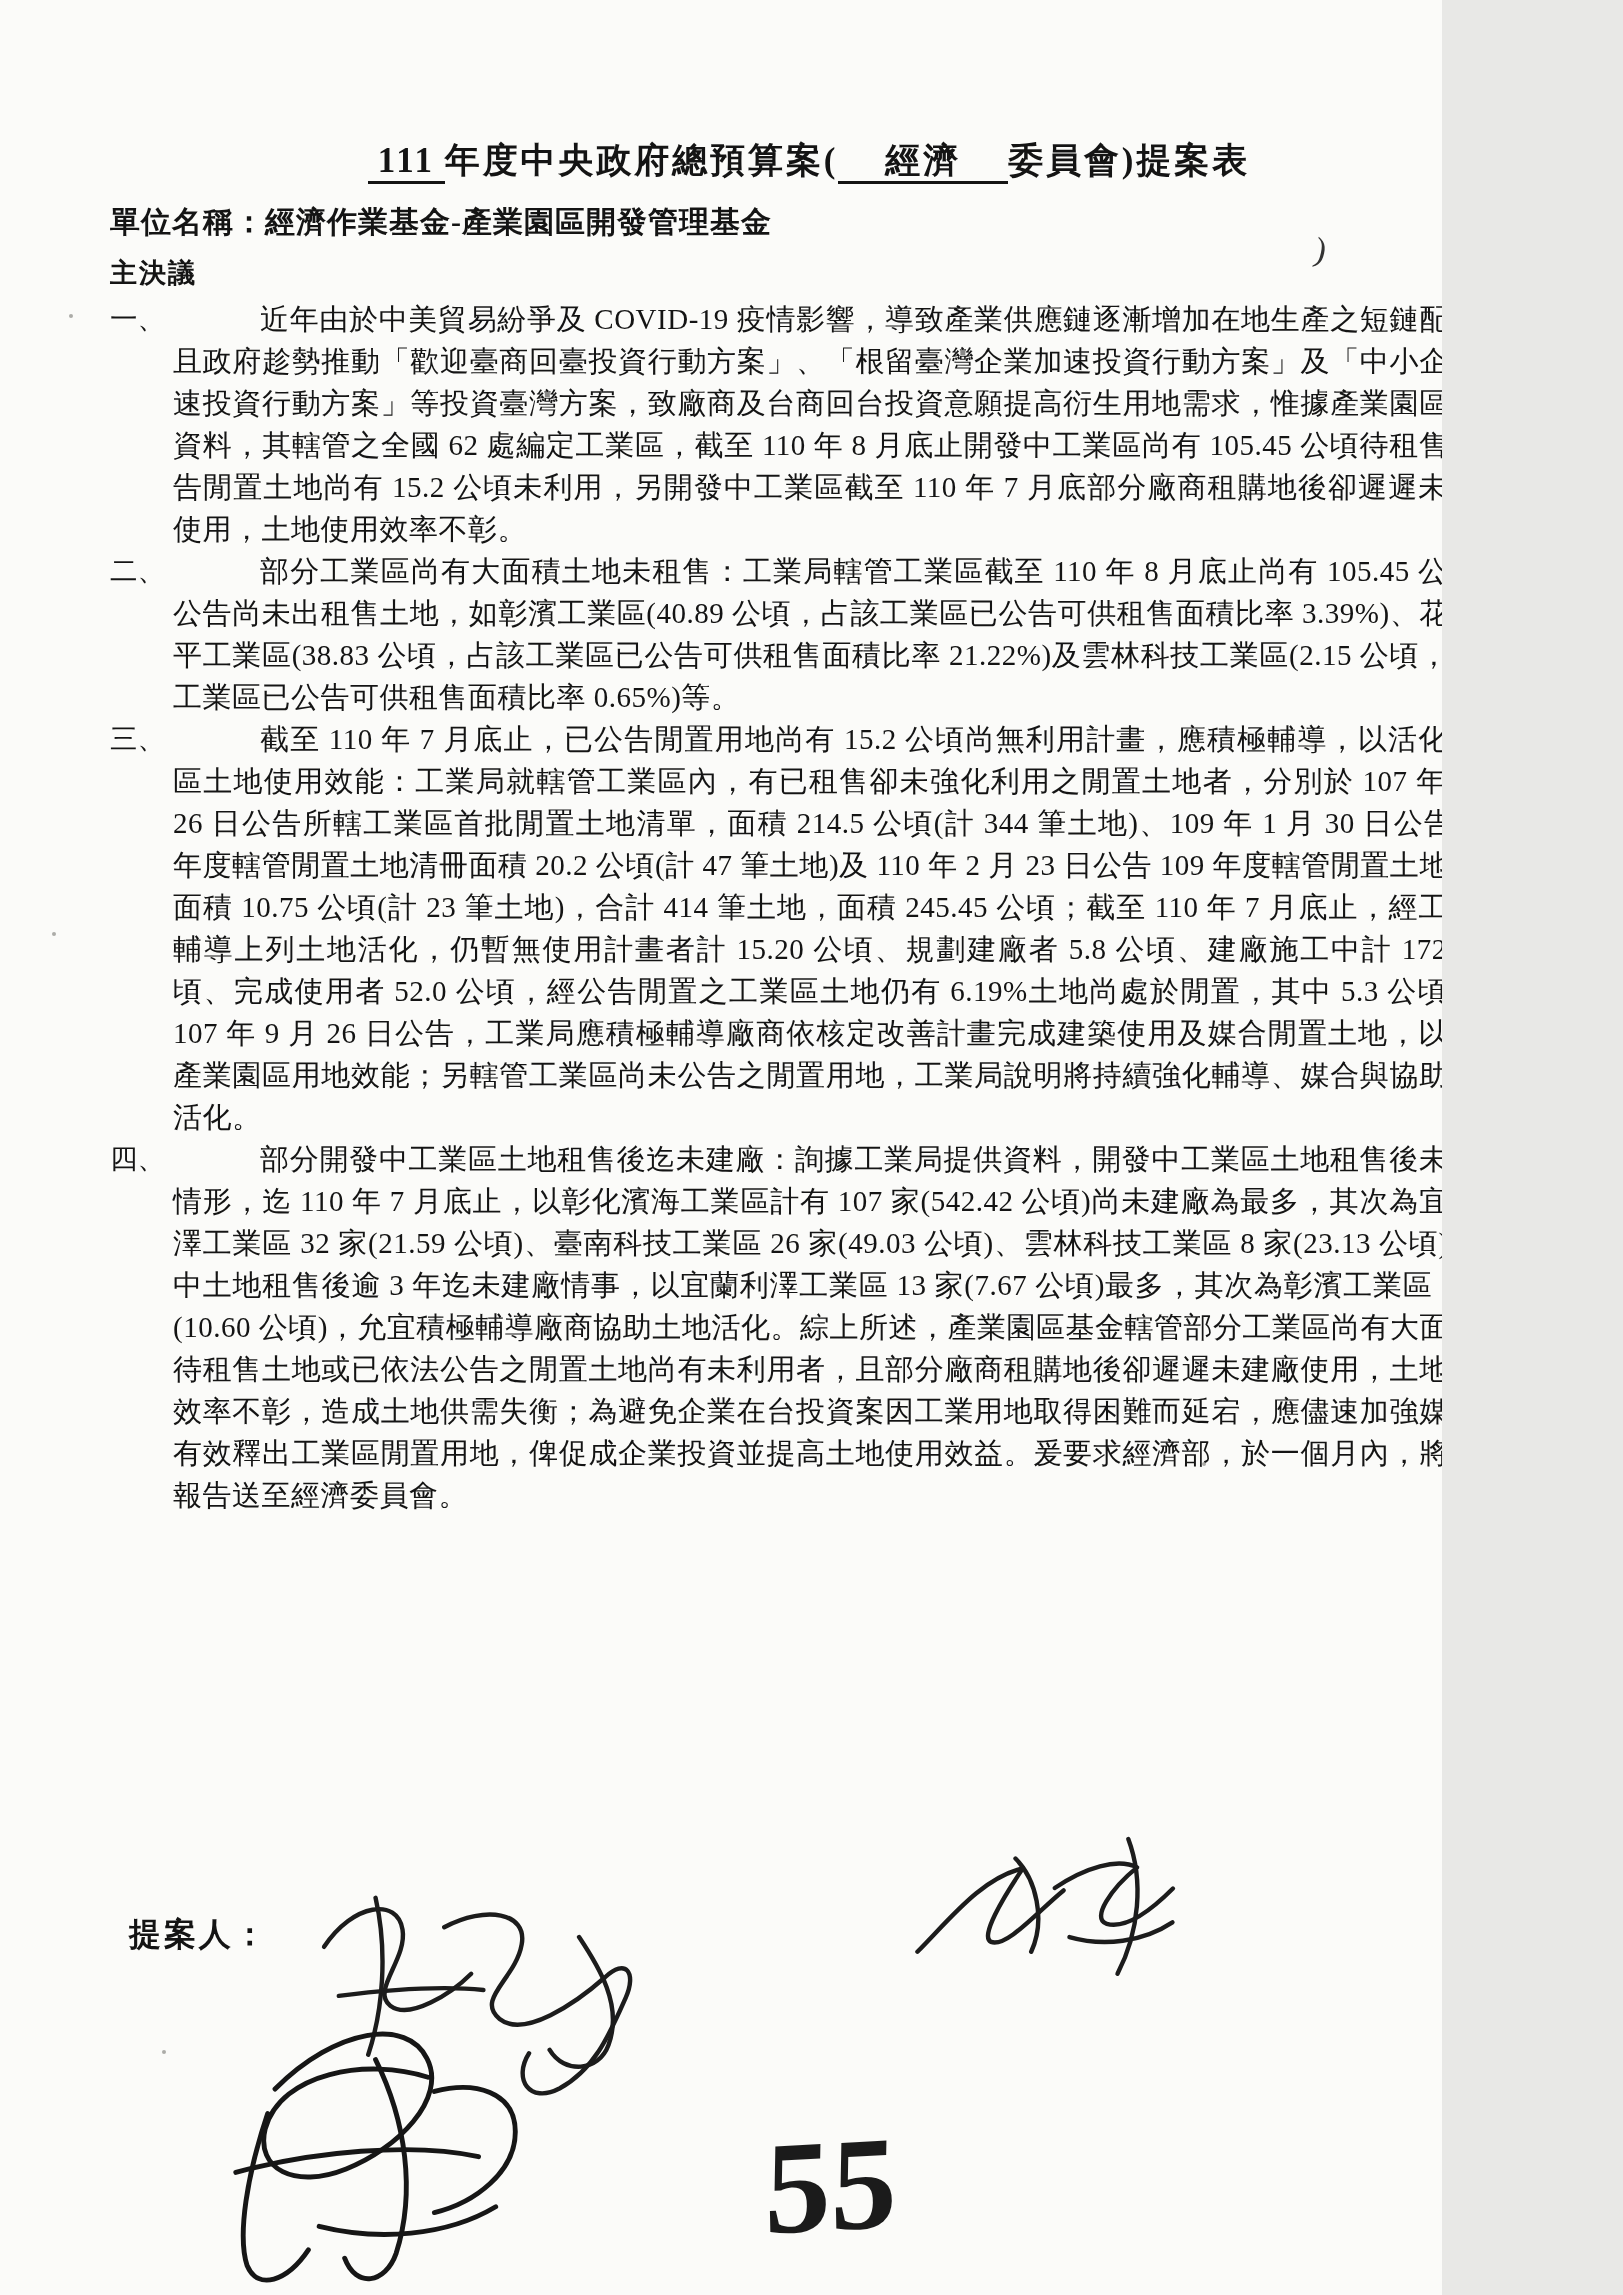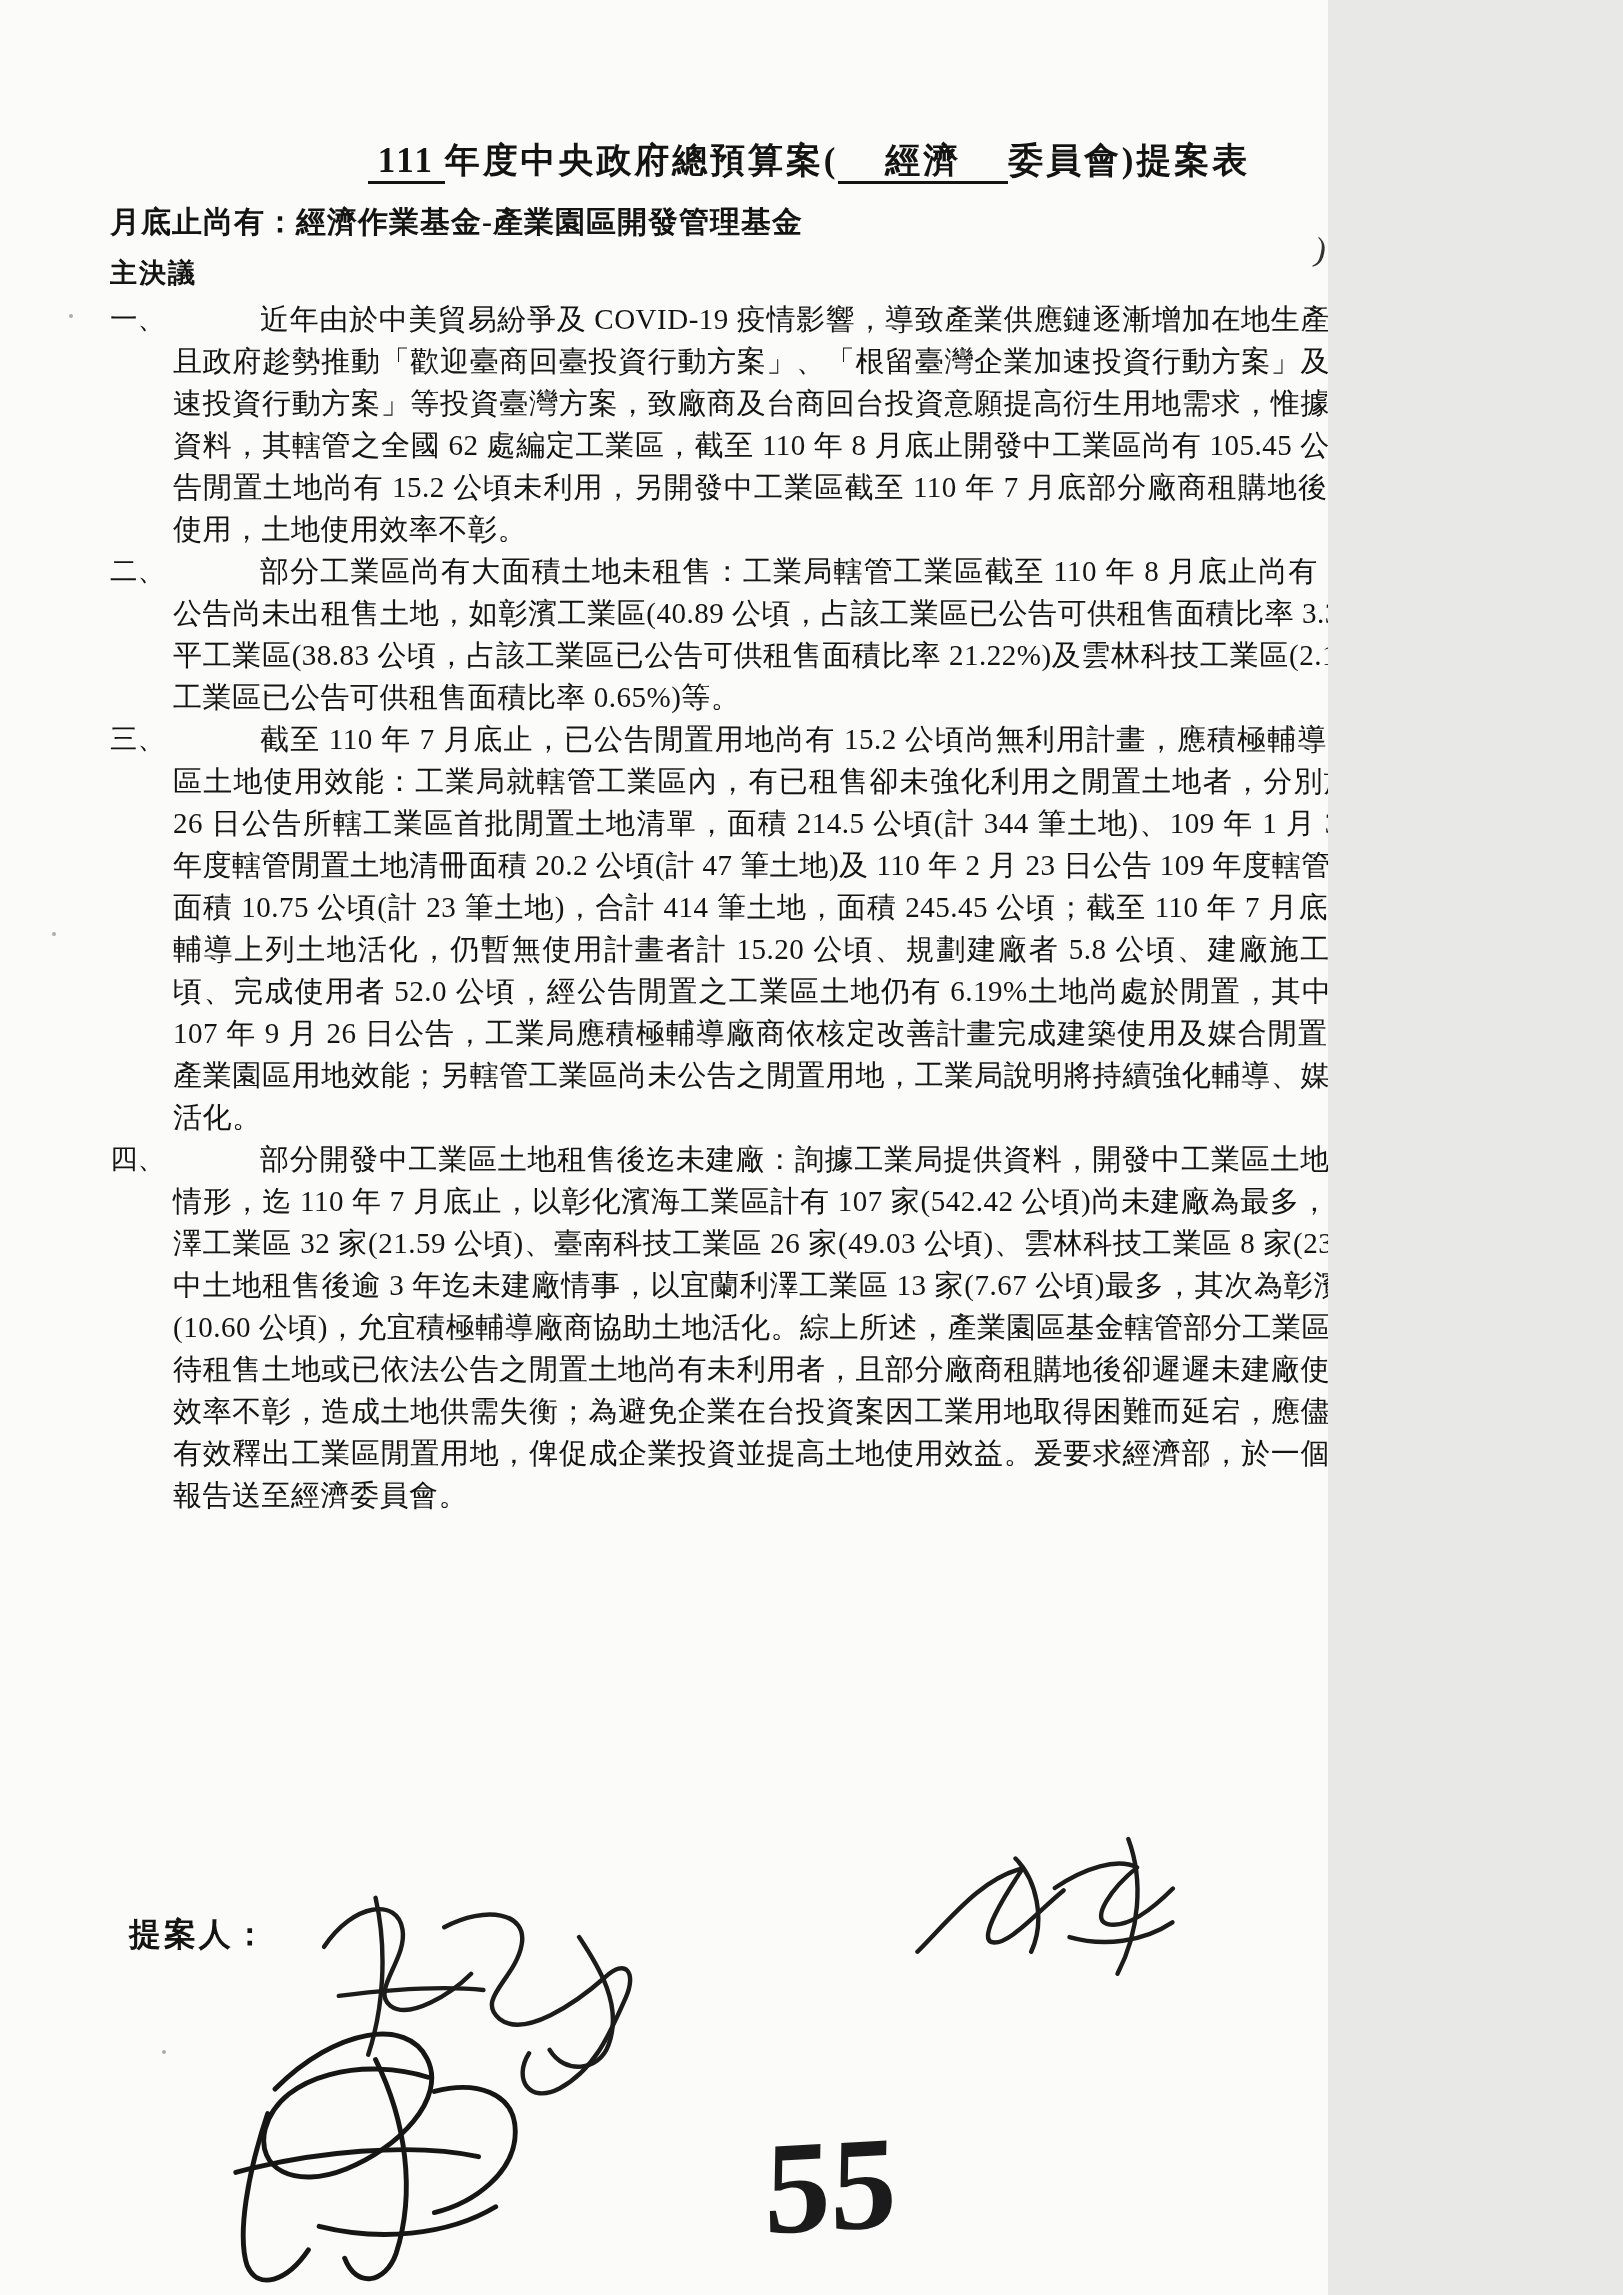--- a/index.html
+++ b/index.html
@@ -4,21 +4,21 @@
 <style>
   * { margin:0; padding:0; box-sizing:border-box; }
   html,body { background:#e8e8e6; }
   body {
     width:1624px; height:2295px;
     font-family:"Liberation Serif","DejaVu Serif",serif;
     color:#141414;
   }
   .page {
     position:relative;
-    width:1328px; height:2295px;
+    width:1442px; height:2295px;
     background:#fbfbf9;
     overflow:hidden;
   }
   .content {
     position:absolute;
     left:110px; top:137px;
     width:1398px;
   }
   .doc-title {
     text-align:center;
@@ -122,21 +122,21 @@
 <body>
 
 <div class="page">
 
   <div class="content">
 
     <div class="doc-title">
       <span class="u-year">111</span><span>年度中央政府總預算案(</span><span class="blank">經濟</span><span>委員會)提案表</span>
     </div>
 
-    <div class="unit-line">月底止尚有：經濟作業基金-產業園區開發管理基金</div>
+    <div class="unit-line">單位名稱：經濟作業基金-產業園區開發管理基金</div>
 
     <div class="section-heading">主決議</div>
 
     <div class="resolution">
       <div class="num">一、</div>
       <div class="para">近年由於中美貿易紛爭及 COVID-19 疫情影響，導致產業供應鏈逐漸增加在地生產之短鏈配置，且政府趁勢推動「歡迎臺商回臺投資行動方案」、「根留臺灣企業加速投資行動方案」及「中小企業加速投資行動方案」等投資臺灣方案，致廠商及台商回台投資意願提高衍生用地需求，惟據產業園區基金資料，其轄管之全國 62 處編定工業區，截至 110 年 8 月底止開發中工業區尚有 105.45 公頃待租售及公告閒置土地尚有 15.2 公頃未利用，另開發中工業區截至 110 年 7 月底部分廠商租購地後卻遲遲未建廠使用，土地使用效率不彰。</div>
     </div>
 
     <div class="resolution">
       <div class="num">二、</div>

